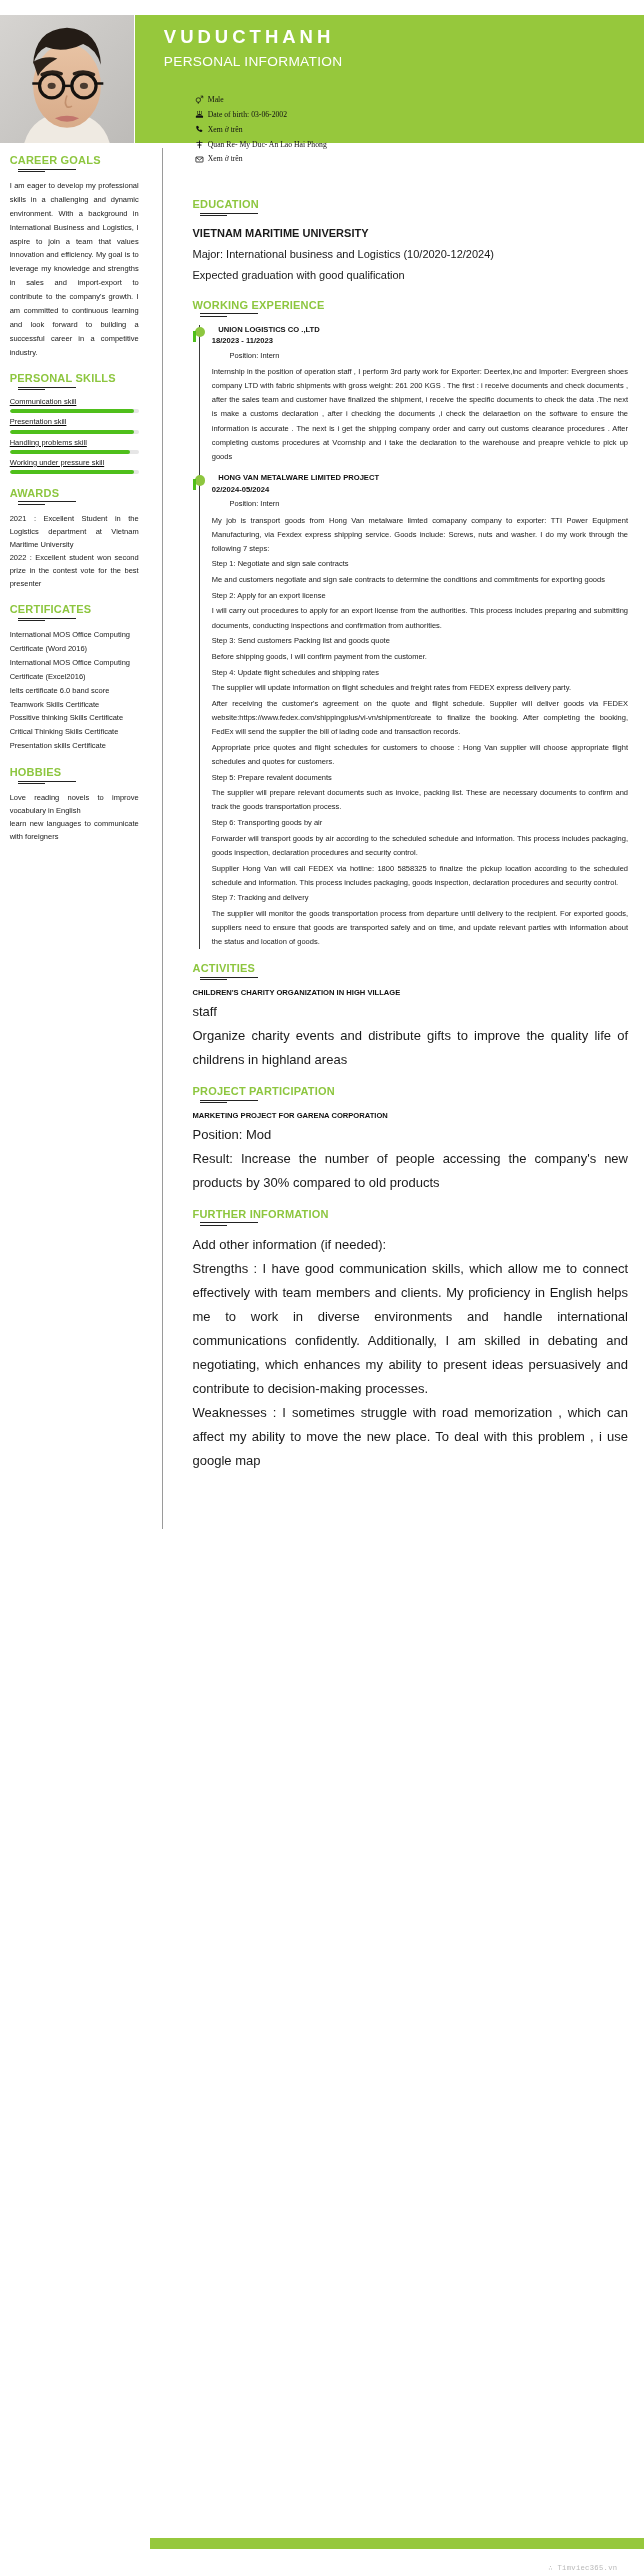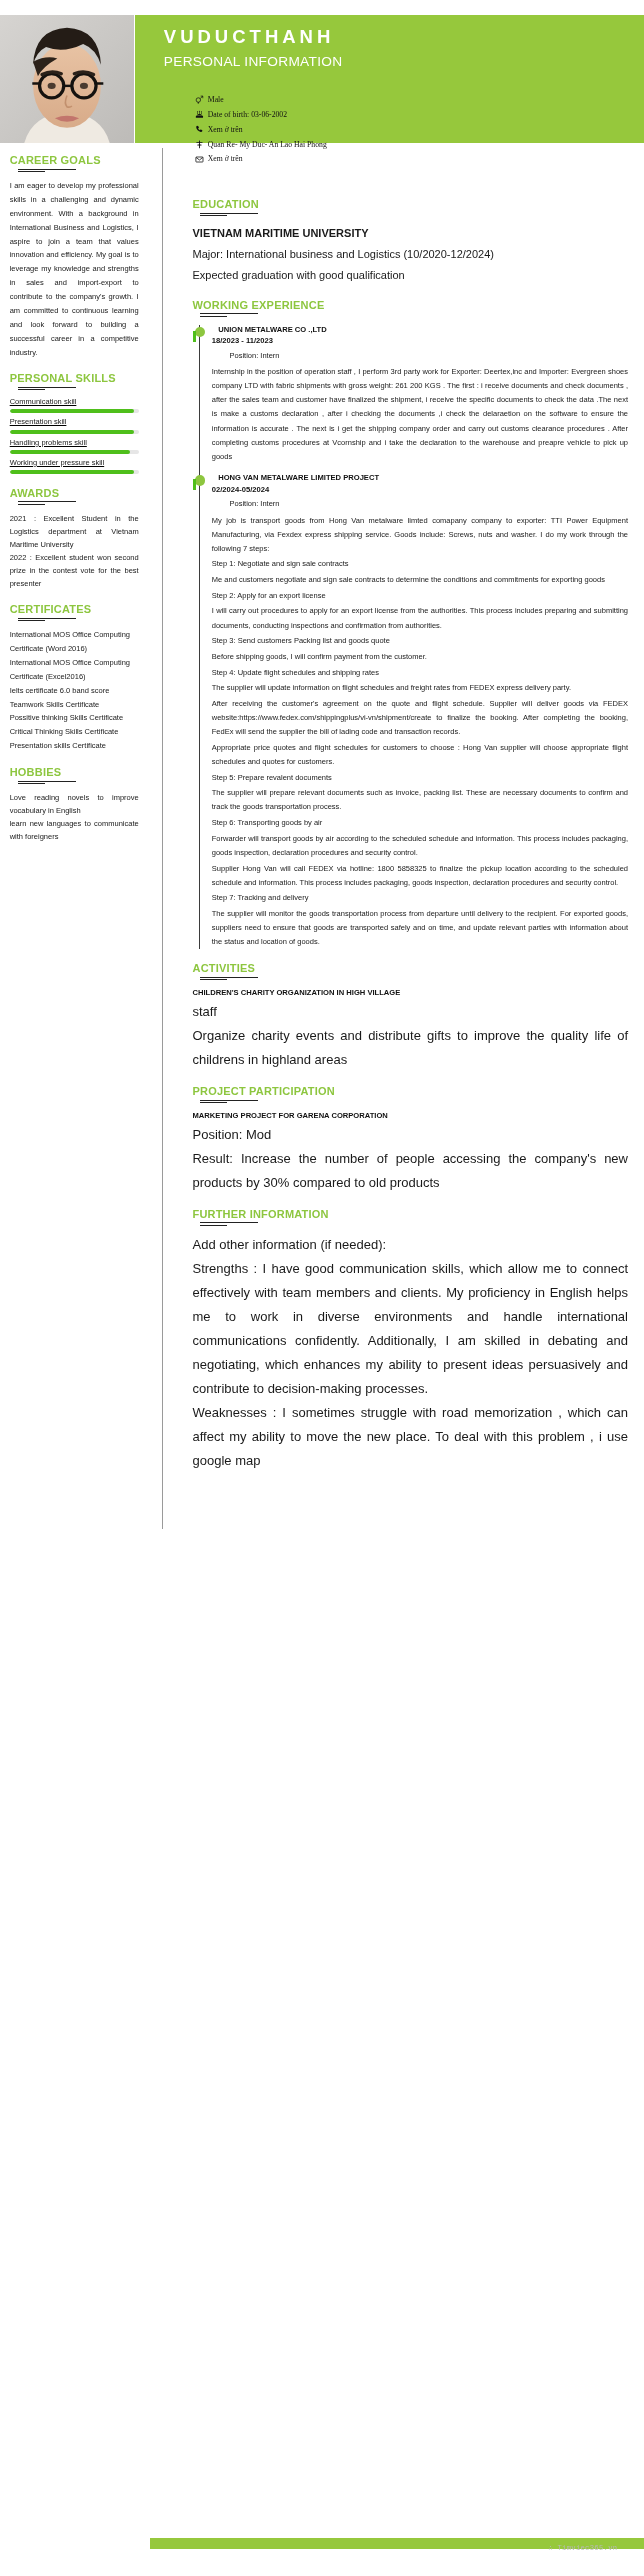--- a/index.html
+++ b/index.html
@@ -236,21 +236,21 @@
   }
   .footer-band .white-notch {
     position: absolute;
     left: 0; top: 0;
     width: 150px; height: 11.3px;
     background: #ffffff;
   }
   .footer-mark {
     position: absolute;
     right: 26.6px;
-    bottom: 24px;
+    bottom: 4px;
     font-family: "Liberation Mono", monospace;
     font-size: 7.2px;
     color: #b9b9b9;
     letter-spacing: 0.3px;
   }
   .bottom-pad { height: 56px; }
 </style>
 </head>
 <body>
 
@@ -454,21 +454,21 @@
       <div class="sec-rule">
           <div class="r1"></div>
           <div class="r2"></div>
         </div>
 
       <div class="timeline">
 
         <div class="tl-entry">
           <span class="tl-dot"></span>
           <span class="tl-tick"></span>
-          <div class="tl-company">UNION METALWARE CO .,LTD</div>
+          <div class="tl-company">UNION LOGISTICS CO .,LTD</div>
           <div class="tl-date">18/2023 - 11/2023</div>
           <div class="tl-position">Position: Intern</div>
           <div class="tl-body">
             <p>Internship in the position of operation staff , I perform 3rd party work for Exporter: Deertex,inc and Importer: Evergreen shoes company LTD with fabric shipments with gross weight: 261 200 KGS . The first : i receive documents and check documents , after the sales team and customer have finalized the shipment, i receive the specific documents to check the data .The next is make a customs declaration , after i checking the documents ,i check the delaraetion on the software to ensure the information is accurate . The next is i get the shipping company order and carry out customs clearance procedures . After completing customs procedures at Vcornship and i take the declaration to the warehouse and preapre vehicle to pick up goods</p>
           </div>
         </div>
 
         <div class="tl-entry">
           <span class="tl-dot"></span>
           <span class="tl-tick"></span>

